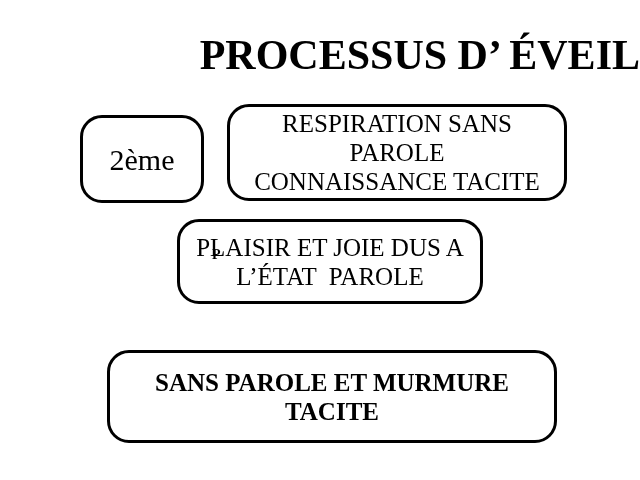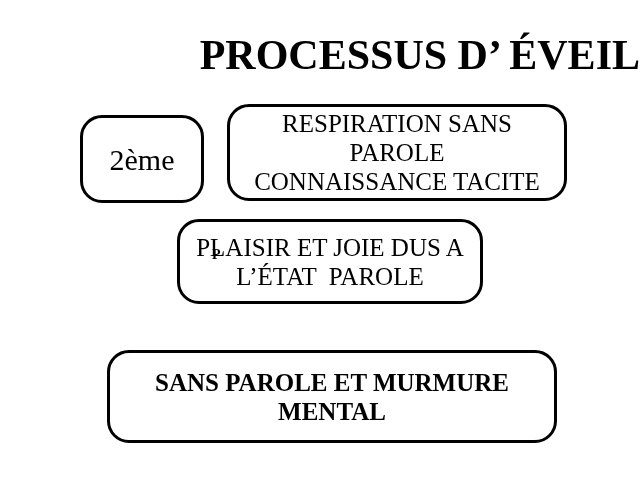--- a/index.html
+++ b/index.html
@@ -103,16 +103,16 @@
   </div>
 
   <div class="box box-plaisir">
     <span class="stray-glyph">P</span>
     <div class="line">PLAISIR ET JOIE DUS A</div>
     <div class="line">L’ÉTAT  PAROLE</div>
   </div>
 
   <div class="box box-unified">
     <div class="line">SANS PAROLE ET MURMURE</div>
-    <div class="line">MENTAL</div>
+    <div class="line">TACITE</div>
   </div>
 
 </div>
 
 </body></html>

